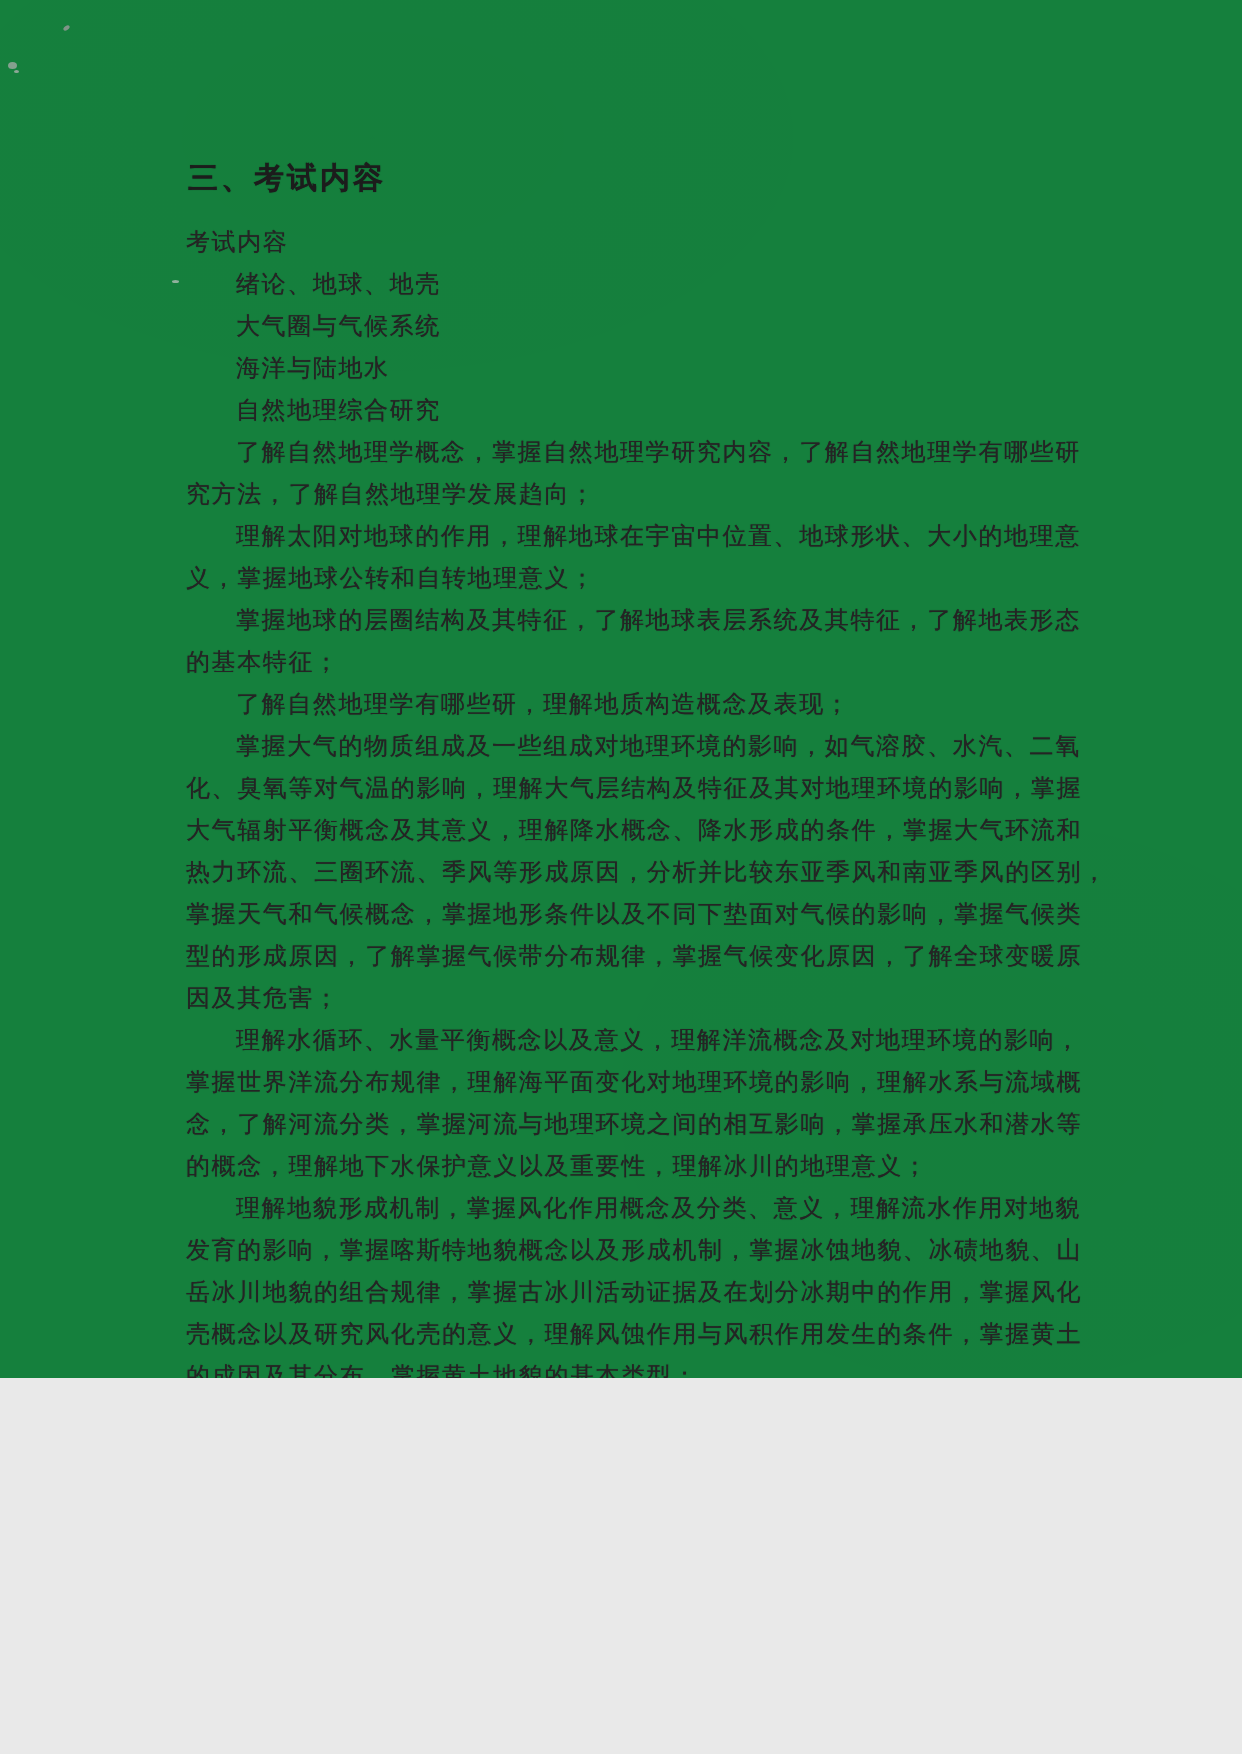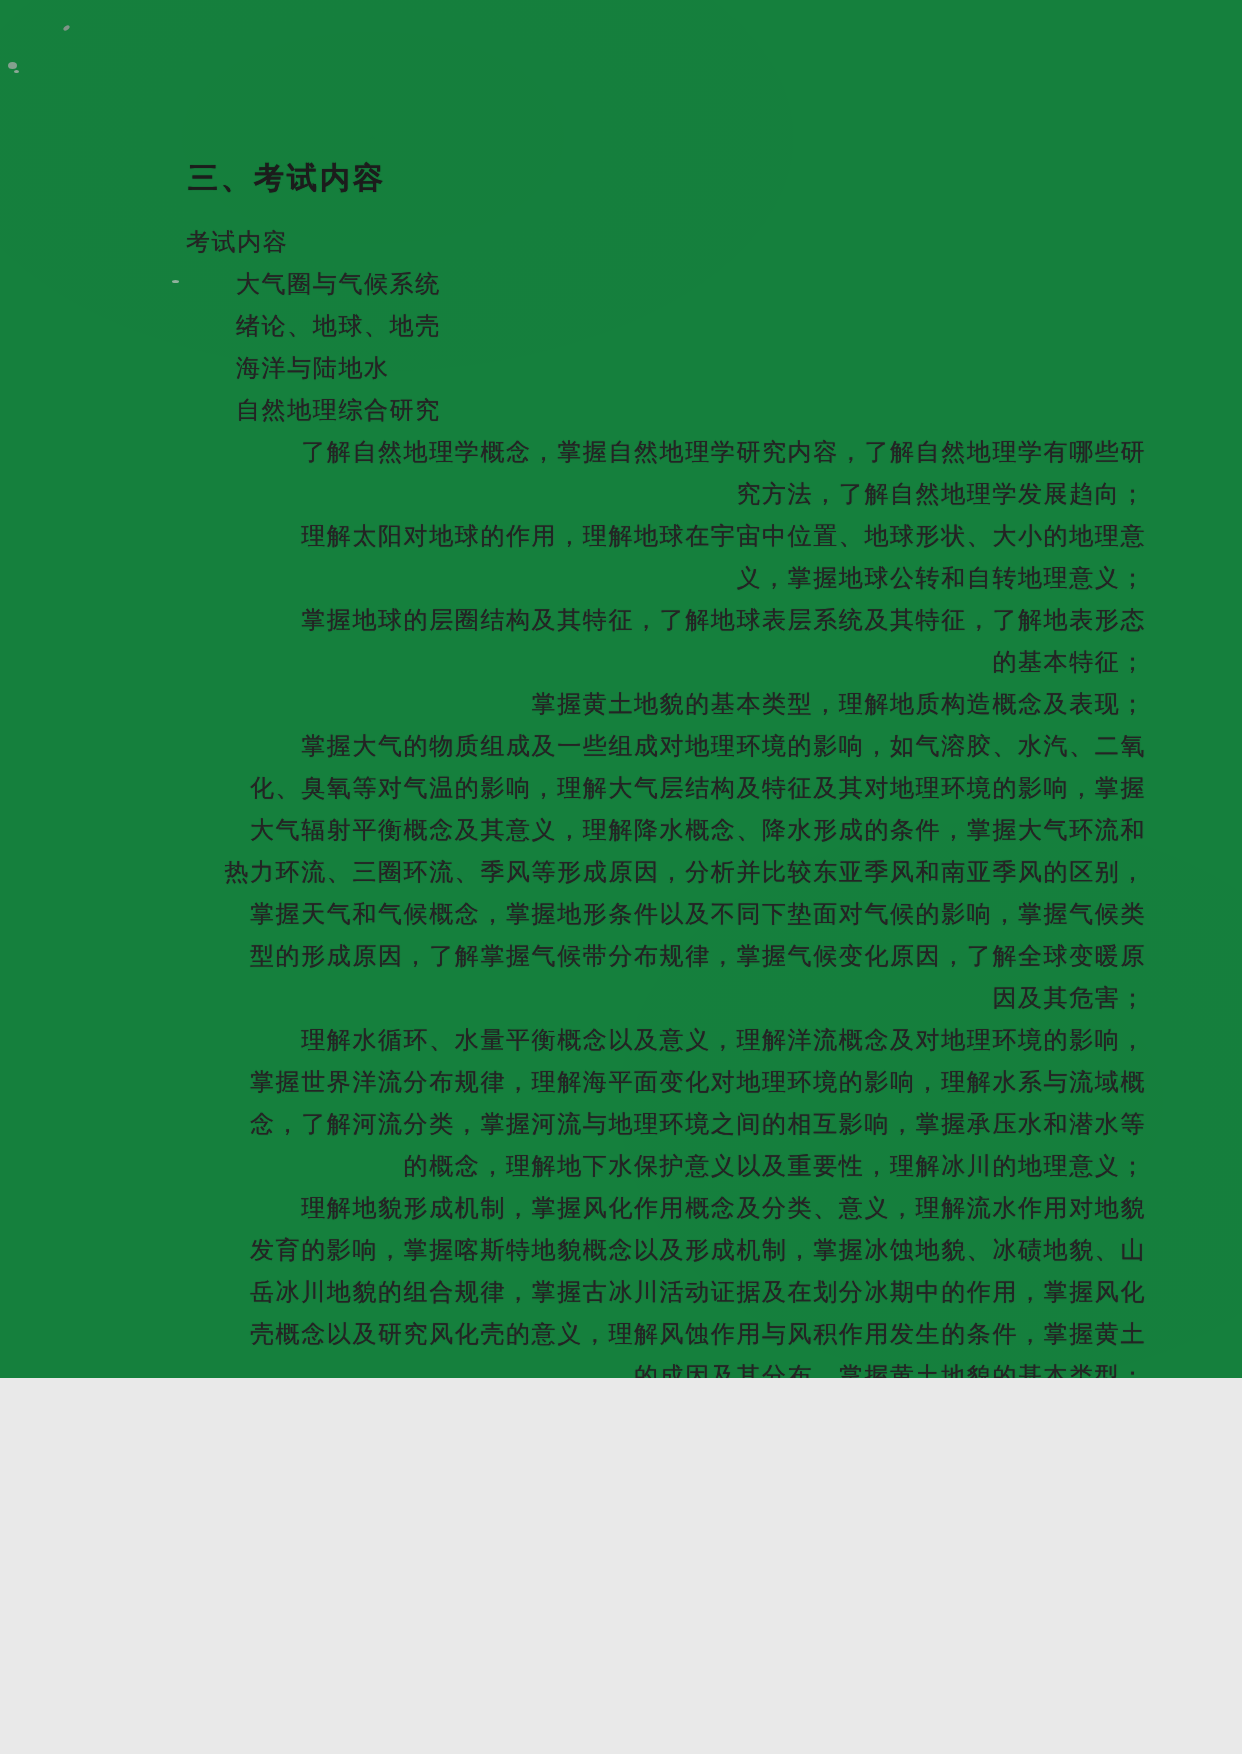--- a/index.html
+++ b/index.html
@@ -44,21 +44,20 @@
     letter-spacing: 1.6px;
     text-shadow: 0 0 0.7px rgba(35,35,35,0.85);
   }
   .section-label { white-space: pre; }
   .topic-list { margin: 0; padding: 0; list-style: none; }
   .topic-item { padding-left: 50px; white-space: pre; }
   .req-paragraph {
     margin: 0;
     white-space: pre;       
     text-indent: 50px;      
-    text-align: right;
   }
   
   .speck { position: absolute; border-radius: 50%; pointer-events: none; }
   .speck-1 { left: 63px;  top: 26px;   width: 7px; height: 4px; background: #9a9a9a; transform: rotate(-35deg); opacity: .8; }
   .speck-2 { left: 8px;   top: 62px;   width: 9px; height: 7px; background: #ababab; opacity: .75; box-shadow: 4px 6px 0 -2px #b5b5b5; }
   .speck-3 { left: 172px; top: 280px;  width: 7px; height: 3px; background: #c6c6c6; opacity: .7; }
   .speck-4 { left: 1219px; top: 1461px; width: 4px; height: 4px; background: #a5a5a5; opacity: .7; }
 </style>
 </head>
 <body>
@@ -70,35 +69,35 @@
   <span class="speck speck-3"></span>
   <span class="speck speck-4"></span>
 
   <h1 class="heading">三、考试内容</h1>
 
   <div class="content">
 
     <div class="section-label">考试内容</div>
 
     <ul class="topic-list">
+      <li class="topic-item">绪论、地球、地壳</li>
       <li class="topic-item">大气圈与气候系统</li>
-      <li class="topic-item">绪论、地球、地壳</li>
       <li class="topic-item">海洋与陆地水</li>
       <li class="topic-item">自然地理综合研究</li>
     </ul>
 
 
     <div>
       <p class="req-paragraph">了解自然地理学概念，掌握自然地理学研究内容，了解自然地理学有哪些研
 究方法，了解自然地理学发展趋向；</p>
       <p class="req-paragraph">理解太阳对地球的作用，理解地球在宇宙中位置、地球形状、大小的地理意
 义，掌握地球公转和自转地理意义；</p>
       <p class="req-paragraph">掌握地球的层圈结构及其特征，了解地球表层系统及其特征，了解地表形态
 的基本特征；</p>
-      <p class="req-paragraph">掌握黄土地貌的基本类型，理解地质构造概念及表现；</p>
+      <p class="req-paragraph">了解自然地理学有哪些研，理解地质构造概念及表现；</p>
       <p class="req-paragraph">掌握大气的物质组成及一些组成对地理环境的影响，如气溶胶、水汽、二氧
 化、臭氧等对气温的影响，理解大气层结构及特征及其对地理环境的影响，掌握
 大气辐射平衡概念及其意义，理解降水概念、降水形成的条件，掌握大气环流和
 热力环流、三圈环流、季风等形成原因，分析并比较东亚季风和南亚季风的区别，
 掌握天气和气候概念，掌握地形条件以及不同下垫面对气候的影响，掌握气候类
 型的形成原因，了解掌握气候带分布规律，掌握气候变化原因，了解全球变暖原
 因及其危害；</p>
       <p class="req-paragraph">理解水循环、水量平衡概念以及意义，理解洋流概念及对地理环境的影响，
 掌握世界洋流分布规律，理解海平面变化对地理环境的影响，理解水系与流域概
 念，了解河流分类，掌握河流与地理环境之间的相互影响，掌握承压水和潜水等

